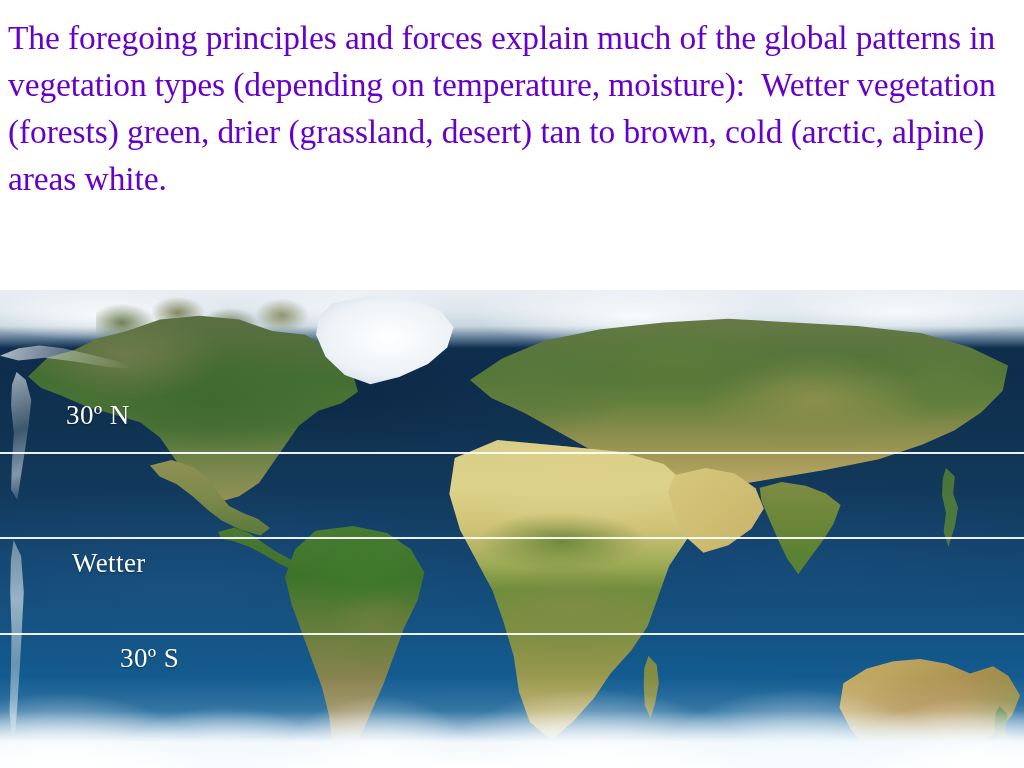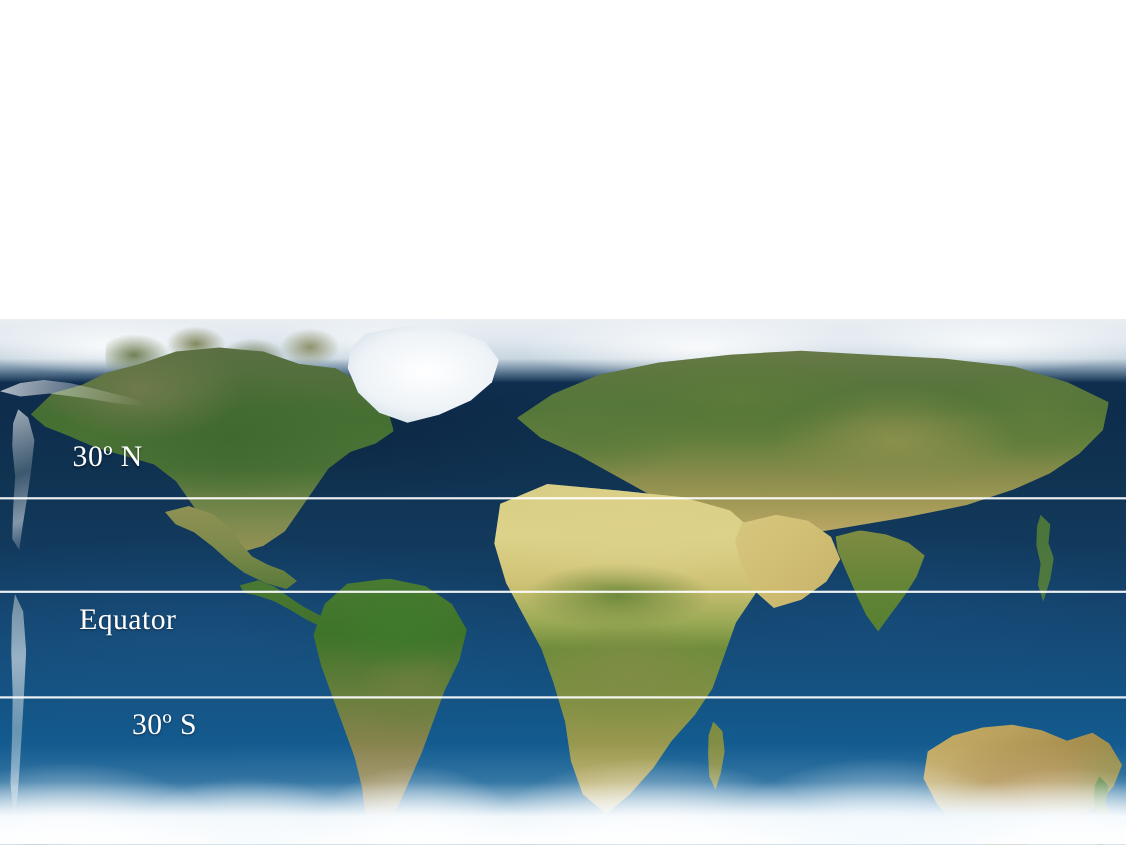--- a/index.html
+++ b/index.html
@@ -333,20 +333,21 @@
   }
   #label-30n { left: 66px;  top: 110px; }
   #label-eq  { left: 72px;  top: 258px; }
   #label-30s { left: 80px;  top: 353px; margin-left: 40px; }
 </style>
 </head>
 <body>
 
 <div id="slide">
 
+  <div id="caption">The foregoing principles and forces explain much of the global patterns in vegetation types (depending on temperature, moisture):  Wetter vegetation (forests) green, drier (grassland, desert) tan to brown, cold (arctic, alpine) areas white.</div>
 
   <div id="map-wrap">
 
     <div id="ocean"></div>
     <div id="ocean-shade"></div>
 
     <div id="arctic"></div>
     <div id="arctic-tex"></div>
 
     <div class="land" id="canadian-arctic"></div>
@@ -376,17 +377,17 @@
     <div class="land" id="australia"></div>
     <div class="land" id="newzealand"></div>
 
     <div id="antarctica"></div>
 
     <div class="lat-line" id="lat-30n"></div>
     <div class="lat-line" id="lat-eq"></div>
     <div class="lat-line" id="lat-30s"></div>
 
     <div class="lat-label" id="label-30n">30º N</div>
-    <div class="lat-label" id="label-eq">Equator</div>
+    <div class="lat-label" id="label-eq">Wetter</div>
     <div class="lat-label" id="label-30s">30º S</div>
 
   </div>
 </div>
 
 </body></html>

